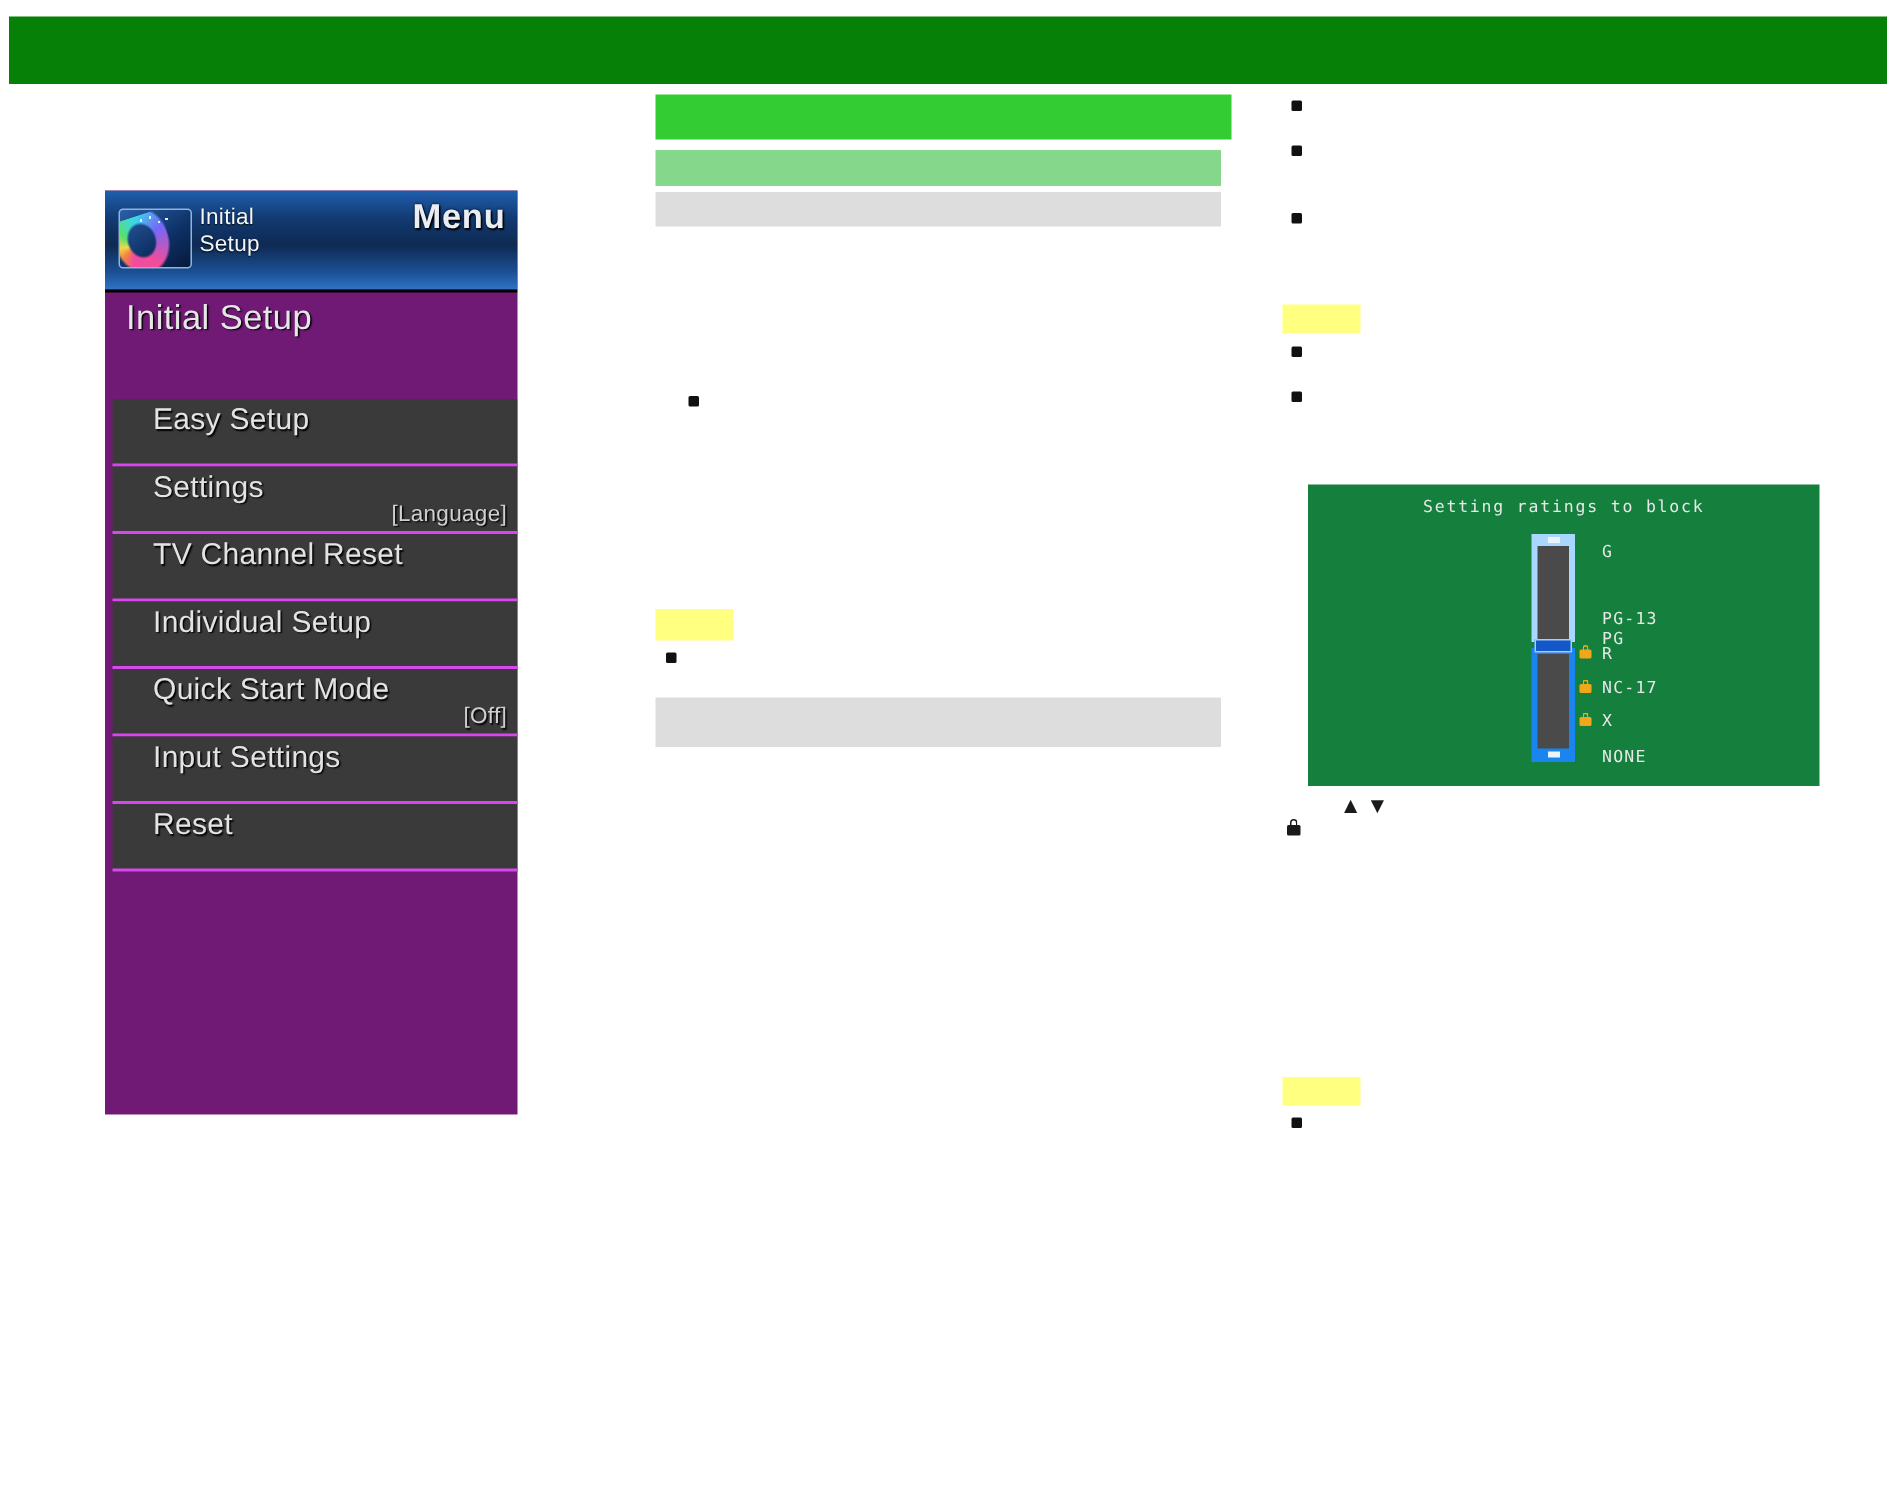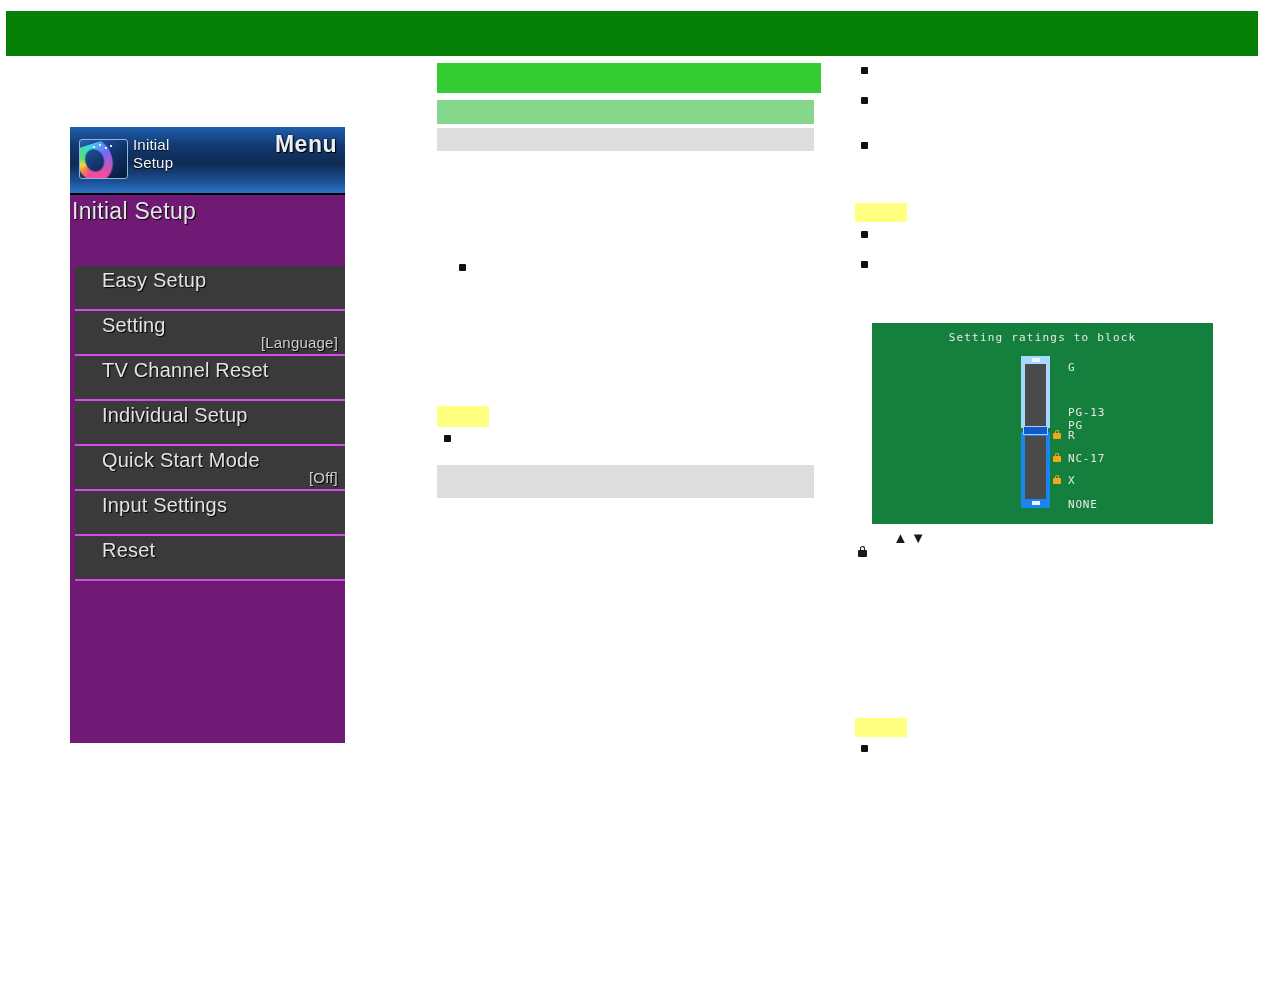--- a/index.html
+++ b/index.html
@@ -103,21 +103,21 @@
     text-shadow: 1px 1px 1px #000, 0 0 2px #000;
   }
   .tv-screen-title {
     position: absolute;
     left: 0;
     top: 68px;
     width: 100%;
     height: 68px;
     color: #e6e6e6;
     font-size: 23px;
-    padding: 3px 0 0 2px;
+    padding: 3px 0 0 14px;
     box-sizing: border-box;
     text-shadow: 1px 1px 1px #000;
     letter-spacing: .3px;
   }
   .tv-list {
     position: absolute;
     left: 5px;
     top: 139px;
     width: 270px;
   }
@@ -325,21 +325,21 @@
   <div class="tv-screen-title">Initial Setup</div>
 
   <div class="tv-list">
 
     <div class="tv-row">
       <span class="tv-row-label">Easy Setup</span>
       <span class="tv-row-value"></span>
     </div>
 
     <div class="tv-row">
-      <span class="tv-row-label">Setting</span>
+      <span class="tv-row-label">Settings</span>
       <span class="tv-row-value">[Language]</span>
     </div>
 
     <div class="tv-row">
       <span class="tv-row-label">TV Channel Reset</span>
       <span class="tv-row-value"></span>
     </div>
 
     <div class="tv-row">
       <span class="tv-row-label">Individual Setup</span>

